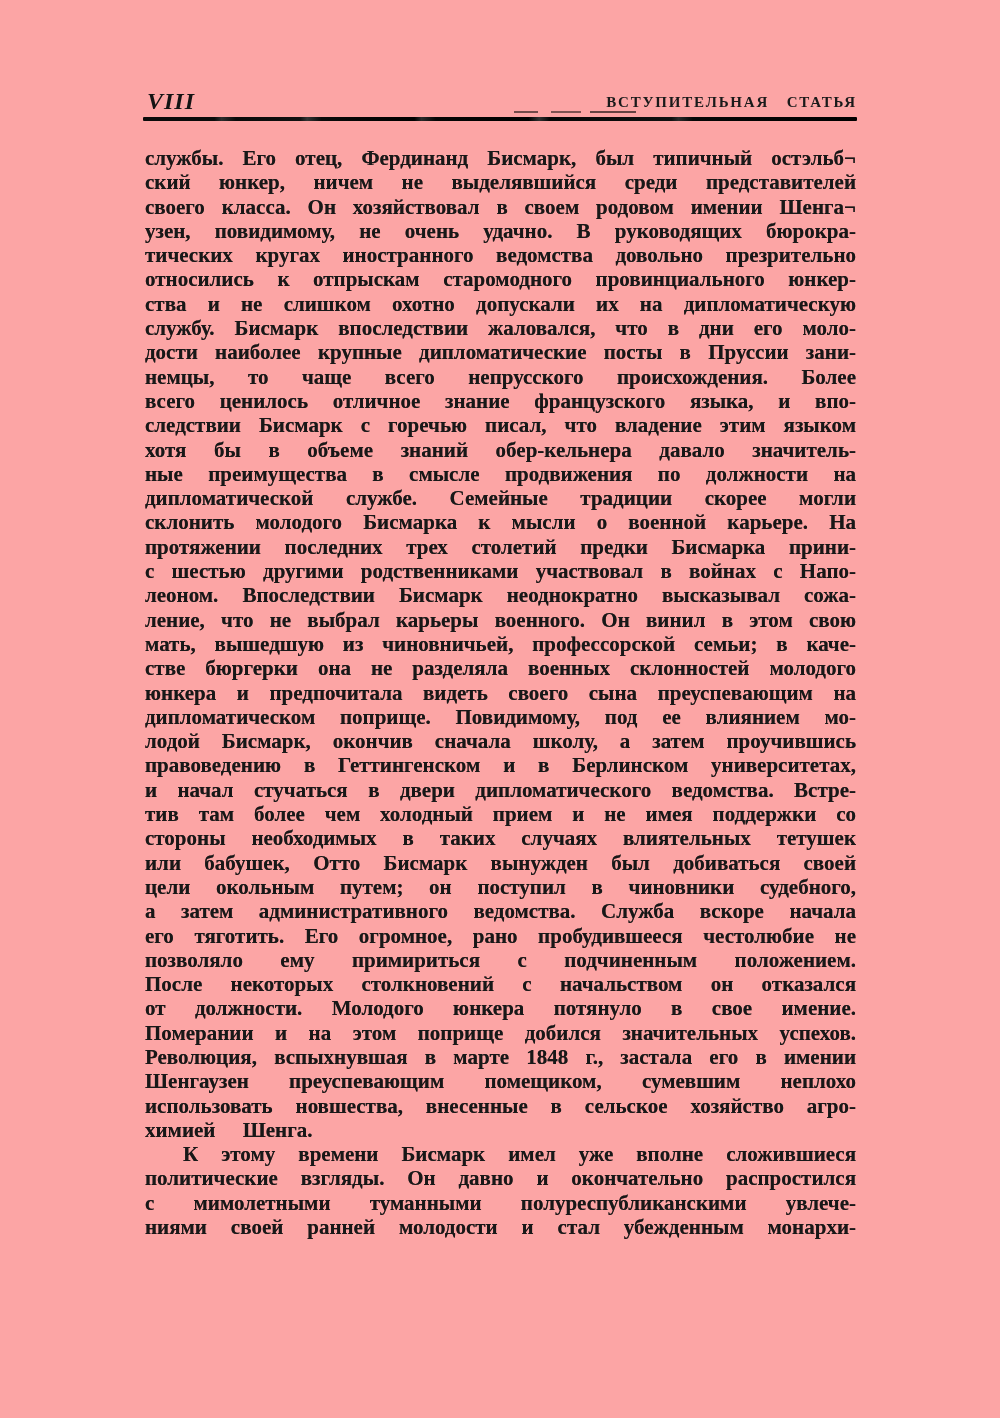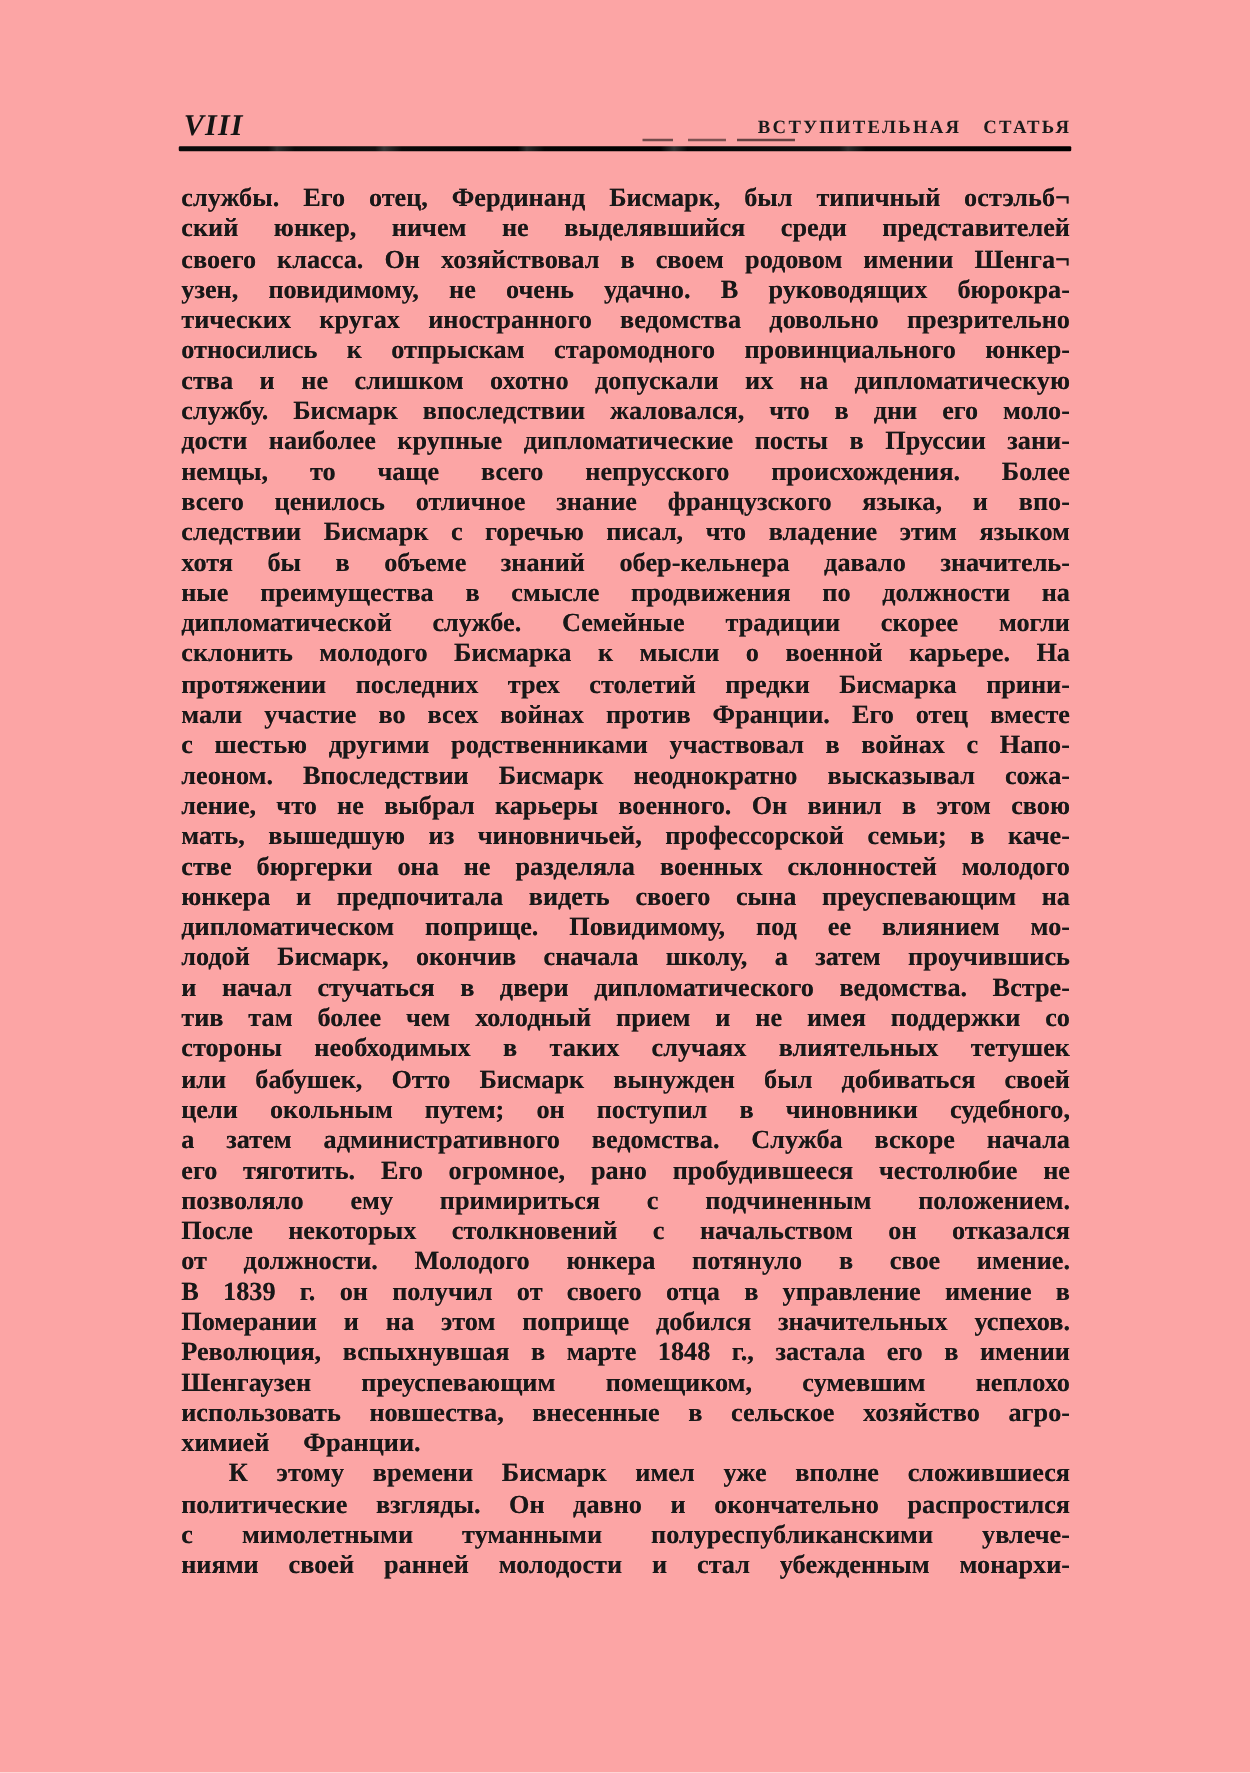--- a/index.html
+++ b/index.html
@@ -112,45 +112,44 @@
         <div class="line">службу. Бисмарк впоследствии жаловался, что в дни его моло-</div>
         <div class="line">дости наиболее крупные дипломатические посты в Пруссии зани-</div>
         <div class="line">немцы, то чаще всего непрусского происхождения. Более</div>
         <div class="line">всего ценилось отличное знание французского языка, и впо-</div>
         <div class="line">следствии Бисмарк с горечью писал, что владение этим языком</div>
         <div class="line">хотя бы в объеме знаний обер-кельнера давало значитель-</div>
         <div class="line">ные преимущества в смысле продвижения по должности на</div>
         <div class="line">дипломатической службе. Семейные традиции скорее могли</div>
         <div class="line">склонить молодого Бисмарка к мысли о военной карьере. На</div>
         <div class="line">протяжении последних трех столетий предки Бисмарка прини-</div>
-        <div class="line">мали участие во всех войнах против Франции. Его отец вместе</div>
         <div class="line">с шестью другими родственниками участвовал в войнах с Напо-</div>
         <div class="line">леоном. Впоследствии Бисмарк неоднократно высказывал сожа-</div>
         <div class="line">ление, что не выбрал карьеры военного. Он винил в этом свою</div>
         <div class="line">мать, вышедшую из чиновничьей, профессорской семьи; в каче-</div>
         <div class="line">стве бюргерки она не разделяла военных склонностей молодого</div>
         <div class="line">юнкера и предпочитала видеть своего сына преуспевающим на</div>
         <div class="line">дипломатическом поприще. Повидимому, под ее влиянием мо-</div>
         <div class="line">лодой Бисмарк, окончив сначала школу, а затем проучившись</div>
+        <div class="line">правоведению в Геттингенском и в Берлинском университетах,</div>
         <div class="line">и начал стучаться в двери дипломатического ведомства. Встре-</div>
         <div class="line">тив там более чем холодный прием и не имея поддержки со</div>
         <div class="line">стороны необходимых в таких случаях влиятельных тетушек</div>
         <div class="line">или бабушек, Отто Бисмарк вынужден был добиваться своей</div>
         <div class="line">цели окольным путем; он поступил в чиновники судебного,</div>
         <div class="line">а затем административного ведомства. Служба вскоре начала</div>
         <div class="line">его тяготить. Его огромное, рано пробудившееся честолюбие не</div>
         <div class="line">позволяло ему примириться с подчиненным положением.</div>
         <div class="line">После некоторых столкновений с начальством он отказался</div>
         <div class="line">от должности. Молодого юнкера потянуло в свое имение.</div>
-        <div class="line">В 1839 г. он получил от своего отца в управление имение в</div>
         <div class="line">Померании и на этом поприще добился значительных успехов.</div>
         <div class="line">Революция, вспыхнувшая в марте 1848 г., застала его в имении</div>
         <div class="line">Шенгаузен преуспевающим помещиком, сумевшим неплохо</div>
         <div class="line">использовать новшества, внесенные в сельское хозяйство агро-</div>
-        <div class="line">химией Франции.</div>
+        <div class="line">химией Шенга.</div>
       </div>
     <div class="para para-indent">
         <div class="line">К этому времени Бисмарк имел уже вполне сложившиеся</div>
         <div class="line">политические взгляды. Он давно и окончательно распростился</div>
         <div class="line">с мимолетными туманными полуреспубликанскими увлече-</div>
         <div class="line">ниями своей ранней молодости и стал убежденным монархи-</div>
       </div>
   </div>
 
 </div>

